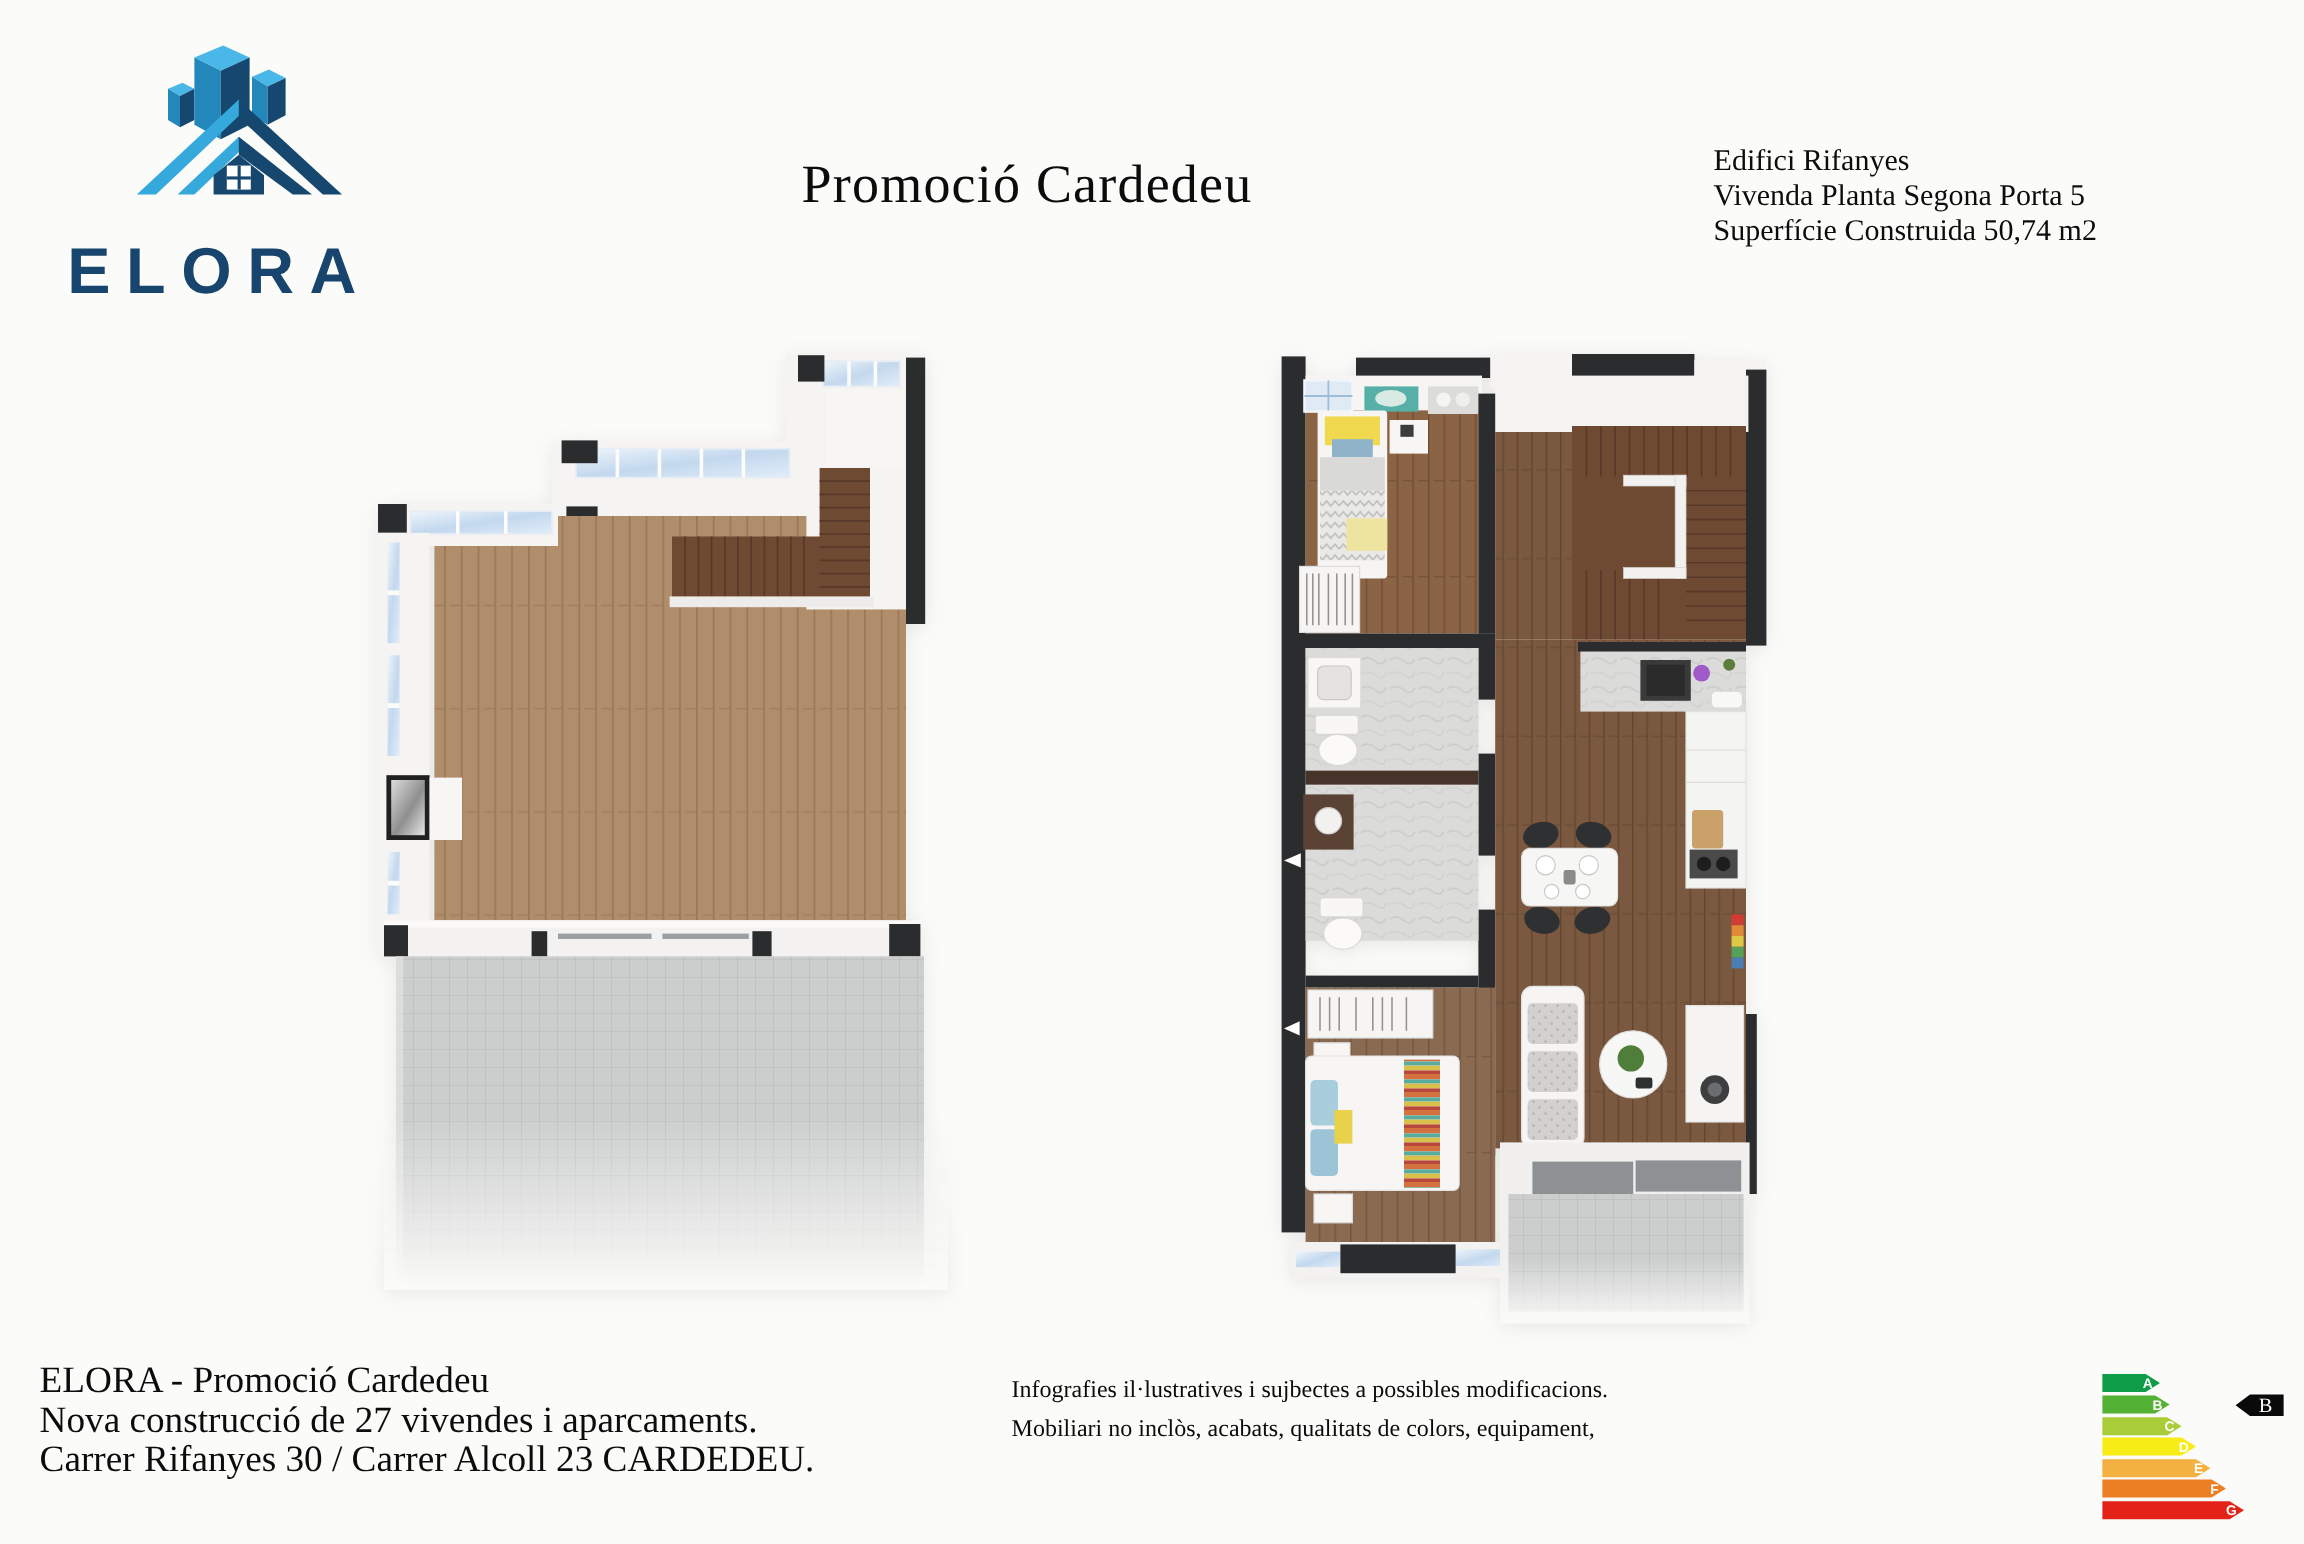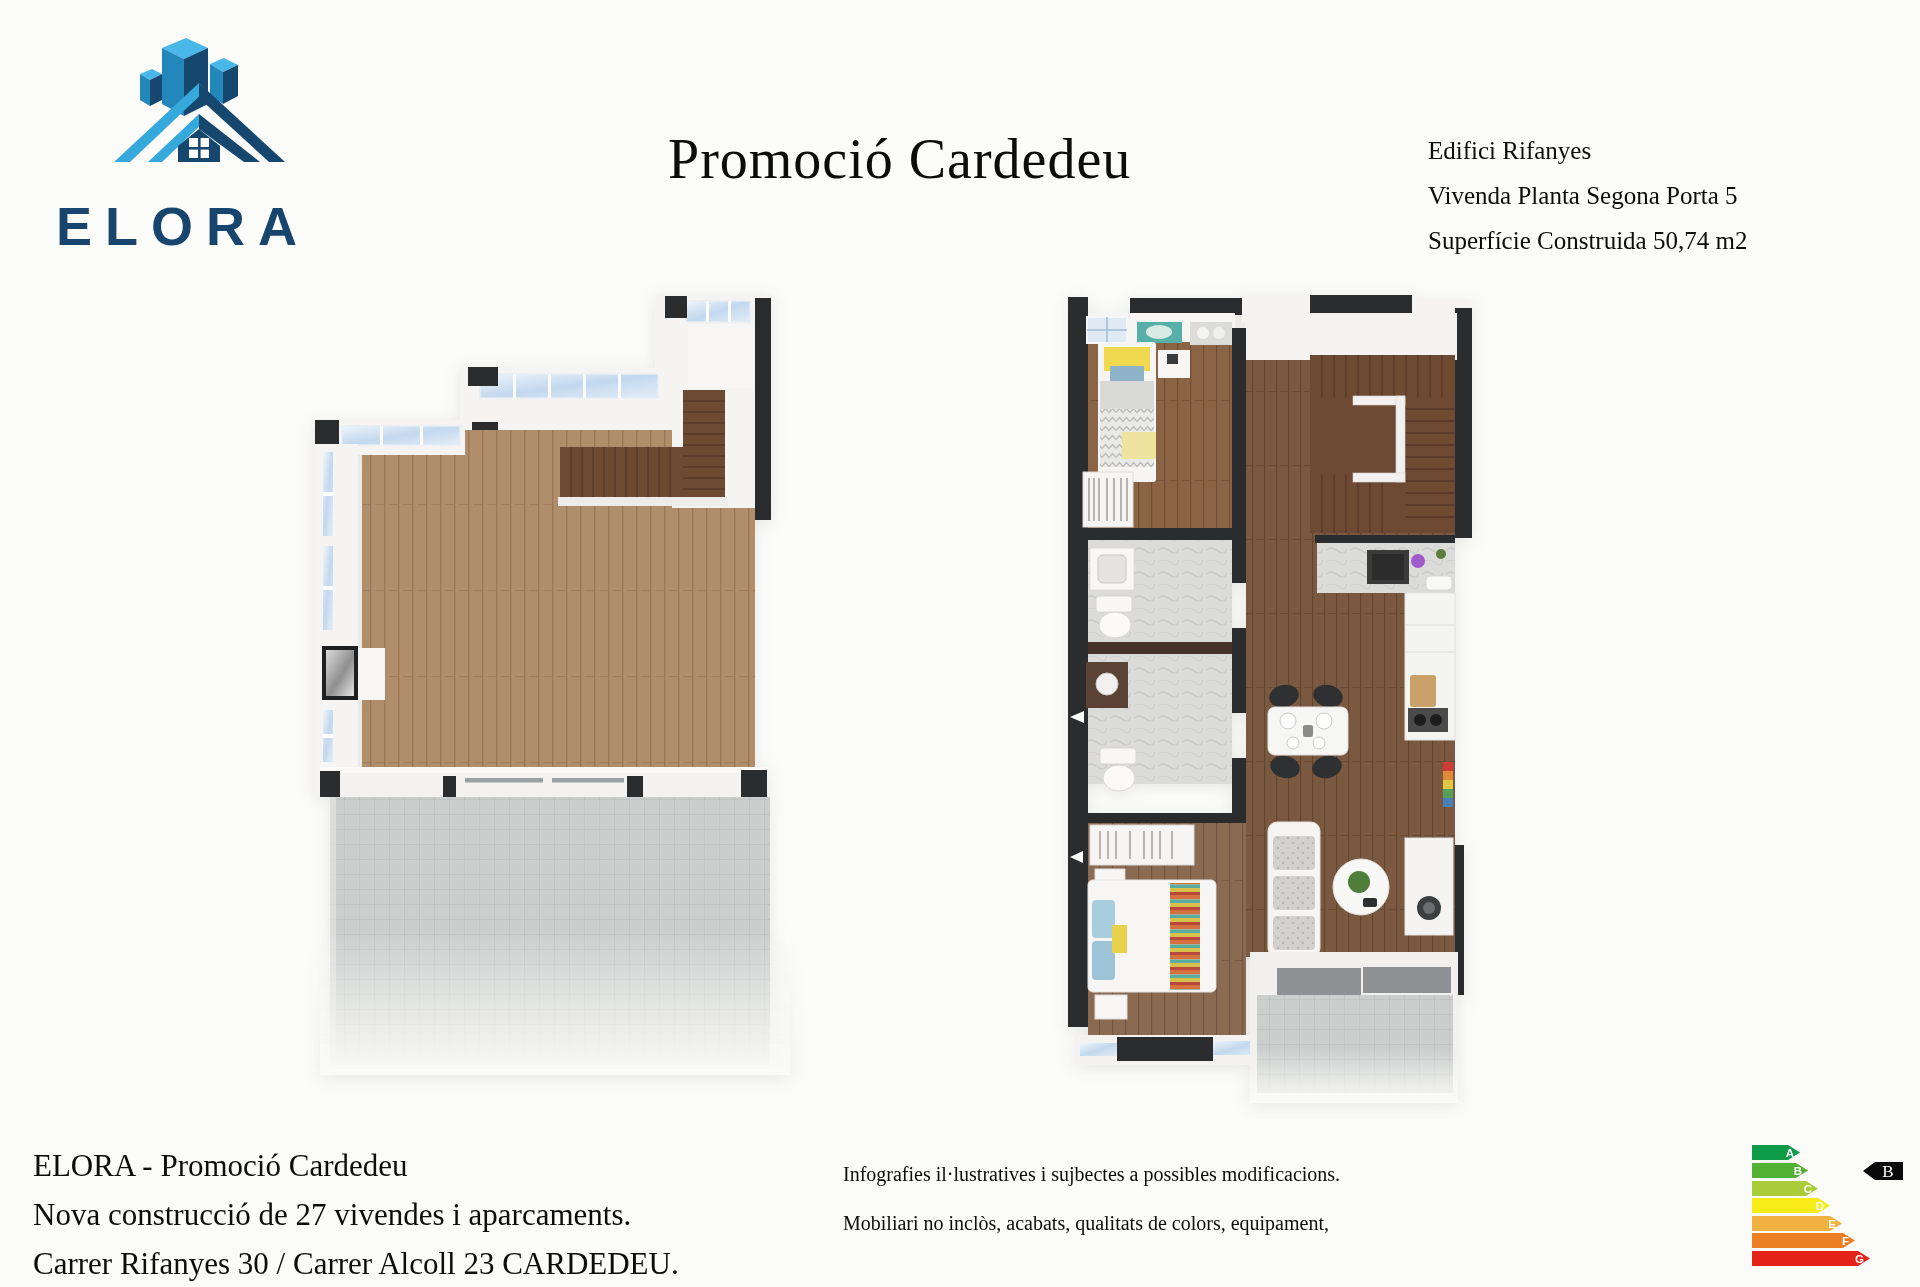--- a/index.html
+++ b/index.html
@@ -1,26 +1,26 @@
 <!DOCTYPE html>
 <html><head>
 <meta charset="utf-8">
 <style>
   html,body{margin:0;padding:0;}
   .page{position:relative;width:1920px;height:1287px;background:#fbfbf9;overflow:hidden;
         font-family:"Liberation Serif", serif;color:#0c0c0c;}
   .abs{position:absolute;}
-  .title{font-size:56px;letter-spacing:1px;white-space:nowrap;}
+  .title{font-size:45px;letter-spacing:1px;white-space:nowrap;}
   .details{font-size:25px;line-height:29px;white-space:nowrap;}
   .wordmark{font-family:"Liberation Sans", sans-serif;font-weight:bold;font-size:54px;
             letter-spacing:13px;color:#17456e;white-space:nowrap;}
   .footL{font-size:31px;line-height:33px;white-space:nowrap;}
   .footC{font-size:20px;line-height:33px;white-space:nowrap;}
   svg.plan{position:absolute;filter:drop-shadow(0 3px 8px rgba(60,60,55,0.10));}
-  .eline{display:block;margin-top:16px;}
+  .eline{display:block;}
 </style>
 </head>
 <body>
 
 <div class="page">
 
   <svg width="0" height="0" style="position:absolute" aria-hidden="true">
     <defs>
       <linearGradient id="glass" x1="0" y1="0" x2="1" y2="1">
         <stop offset="0" stop-color="#eef5fb"></stop>

